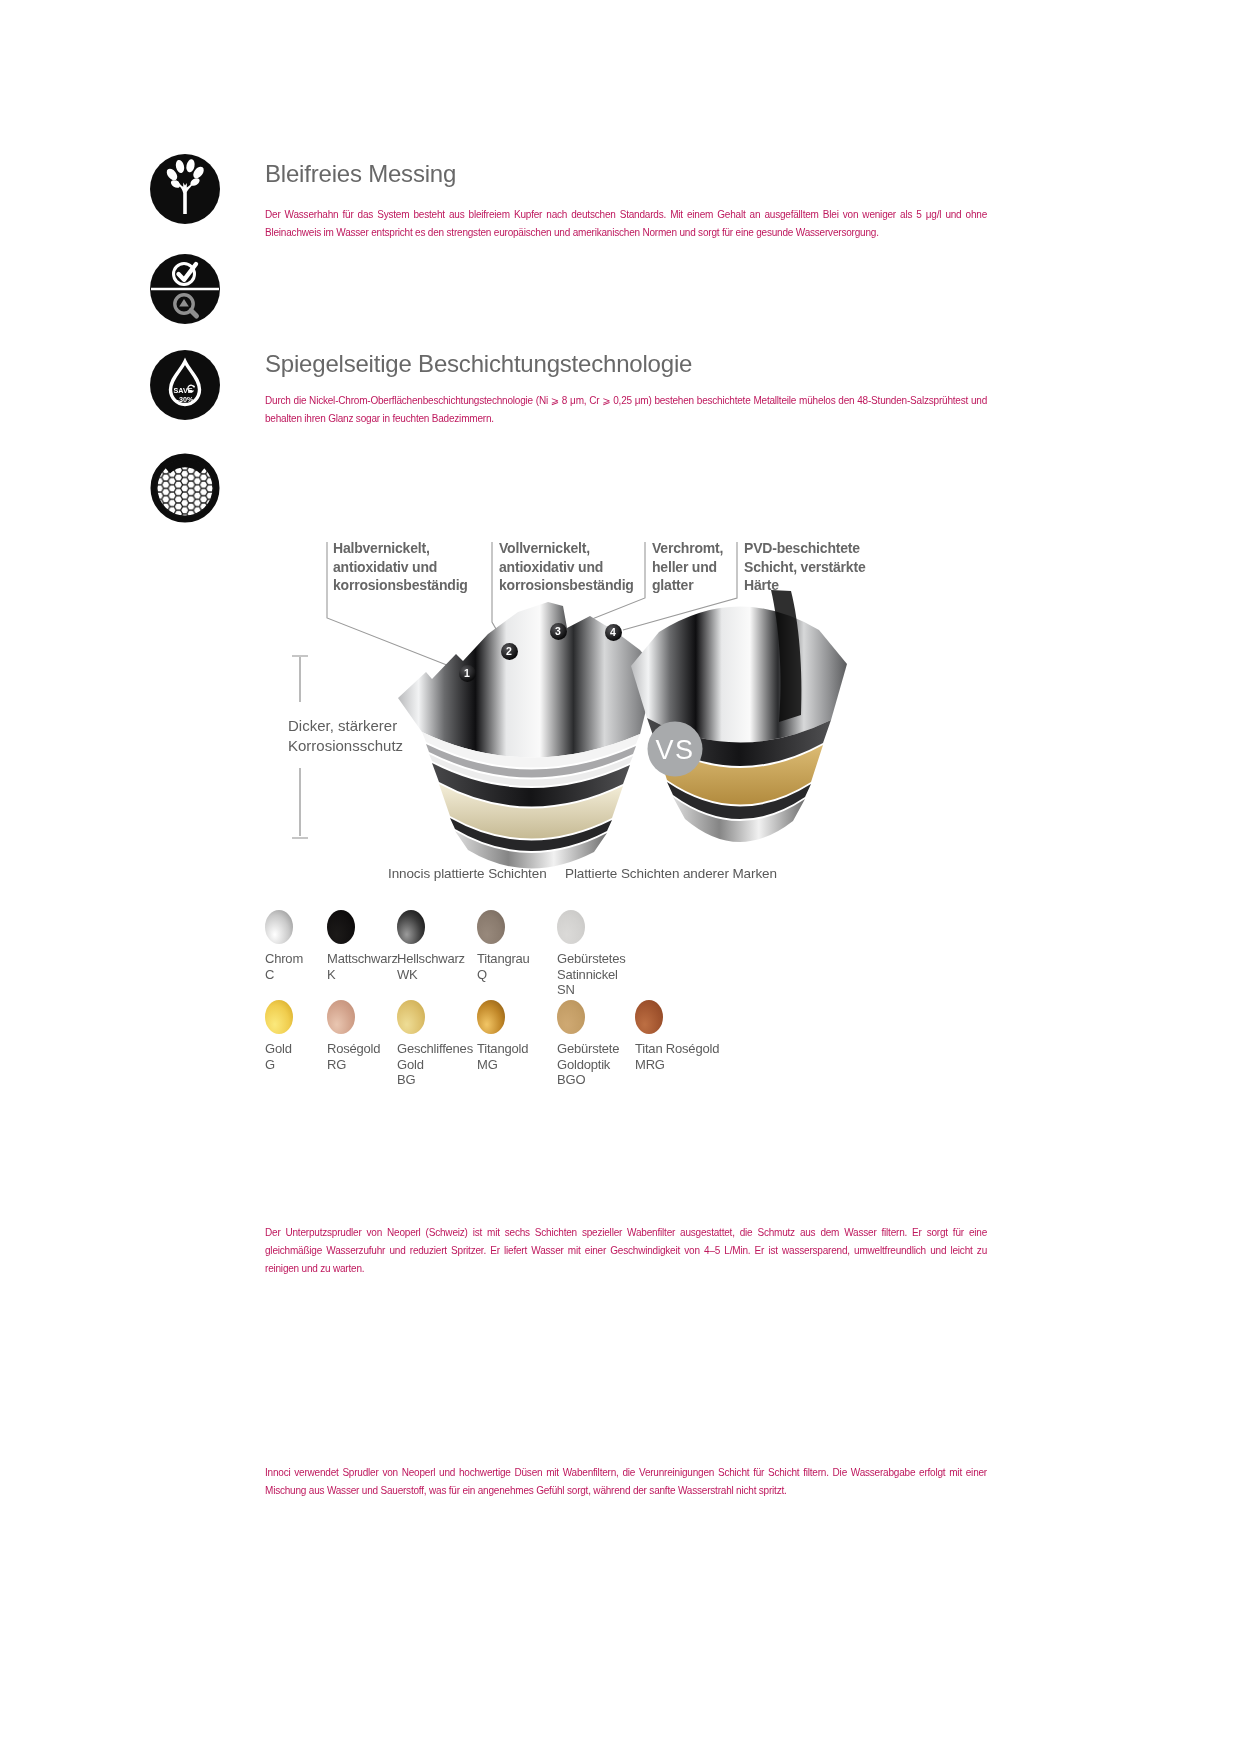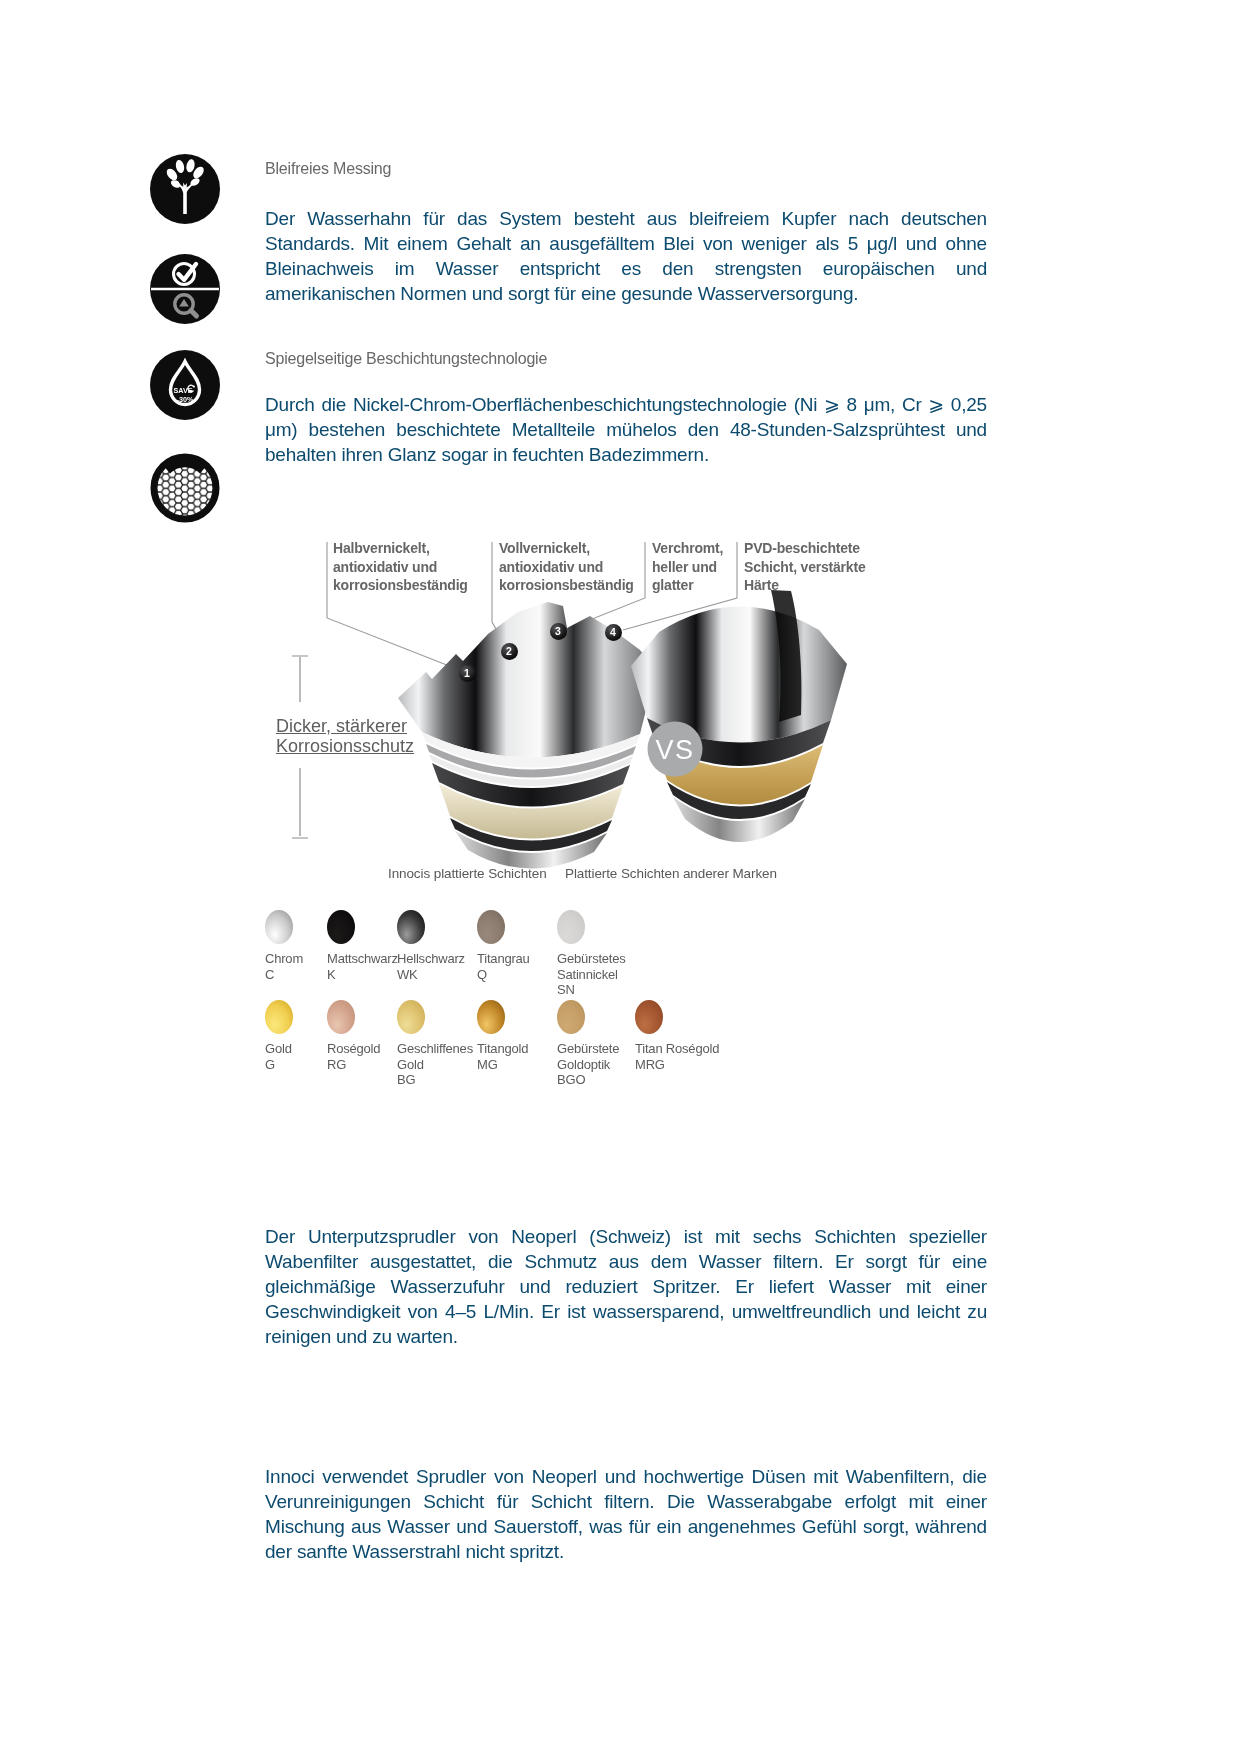--- a/index.html
+++ b/index.html
@@ -1,31 +1,31 @@
 <!DOCTYPE html>
 <html><head>
 <meta charset="utf-8">
 <style>
   html,body{margin:0;padding:0;background:#fff;}
   .page{position:relative;width:1240px;height:1754px;background:#ffffff;overflow:hidden;
         font-family:"Liberation Sans",sans-serif;}
   .icon{position:absolute;left:149px;width:72px;height:72px;}
-  .h{position:absolute;left:265px;width:722px;margin:0;font-size:16px;font-weight:400;
+  .h{position:absolute;left:265px;width:722px;margin:0;font-size:24px;font-weight:400;
      color:#686868;letter-spacing:-0.2px;}
   .h.small{font-size:19px;}
-  .p{position:absolute;left:265px;width:722px;margin:0;font-size:19px;line-height:25px;
-     color:#0c4a6e;text-align:justify;letter-spacing:-0.2px;}
+  .p{position:absolute;left:265px;width:722px;margin:0;font-size:10px;line-height:18px;
+     color:#be185d;text-align:justify;letter-spacing:-0.2px;}
   .callout{position:absolute;top:539px;font-size:14px;line-height:18.5px;color:#666;
            letter-spacing:-0.2px;font-weight:bold;}
   .badge{position:absolute;width:17px;height:17px;border-radius:50%;
          background:radial-gradient(circle at 35% 30%, #57575a, #0b0b0c 72%);
          color:#fff;font-size:10.5px;font-weight:bold;display:flex;align-items:center;
          justify-content:center;z-index:5;}
-  .sidenote{position:absolute;left:276px;top:716px;font-size:18px;line-height:20px;
-            color:#5e5e5e;white-space:pre-line;text-decoration:underline;}
+  .sidenote{position:absolute;left:288px;top:716px;font-size:15px;line-height:20px;
+            color:#5e5e5e;white-space:pre-line;}
   .caption{position:absolute;top:853px;font-size:13.5px;color:#585858;white-space:nowrap;
            letter-spacing:-0.1px;margin-top:13px;}
   .diagram-svg{position:absolute;left:230px;top:540px;width:740px;height:350px;}
   .swatch{position:absolute;width:80px;}
   .dot{width:28px;height:34px;border-radius:50%;}
   .flabel{margin-top:7px;font-size:13px;line-height:15.5px;color:#5c5c5c;letter-spacing:-0.2px;}
   .flabel .code{display:block;}
   .flabel.bold .nm{font-weight:normal;}
   .wide{width:112px;}
 </style>

